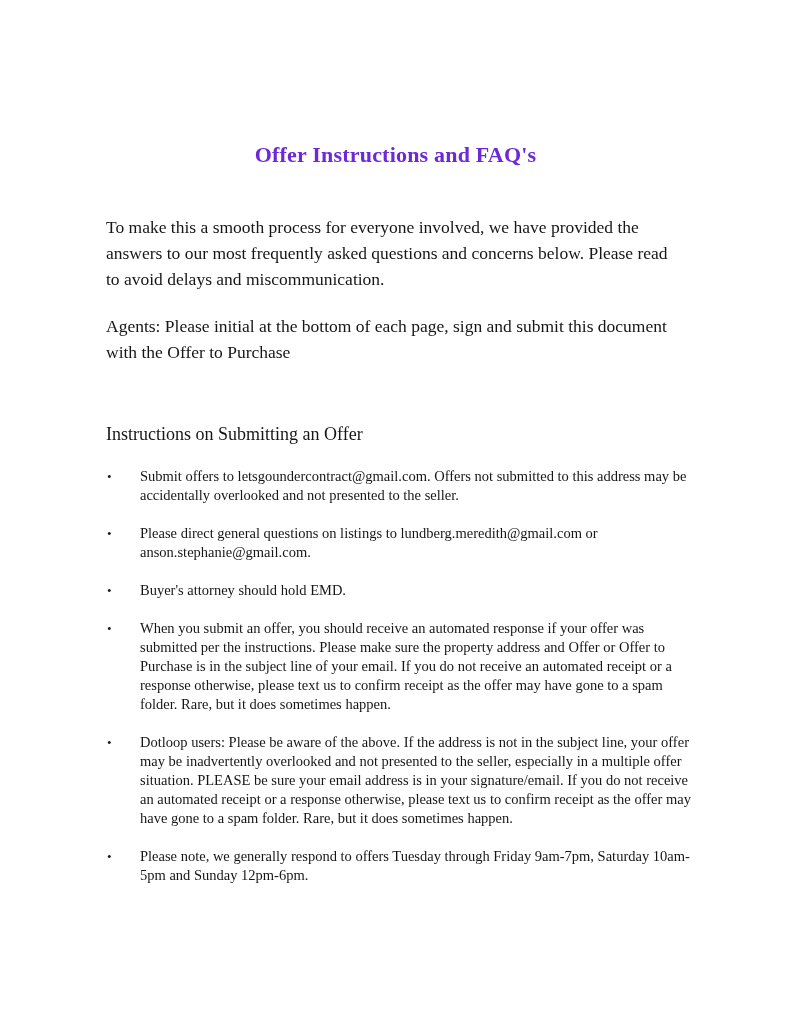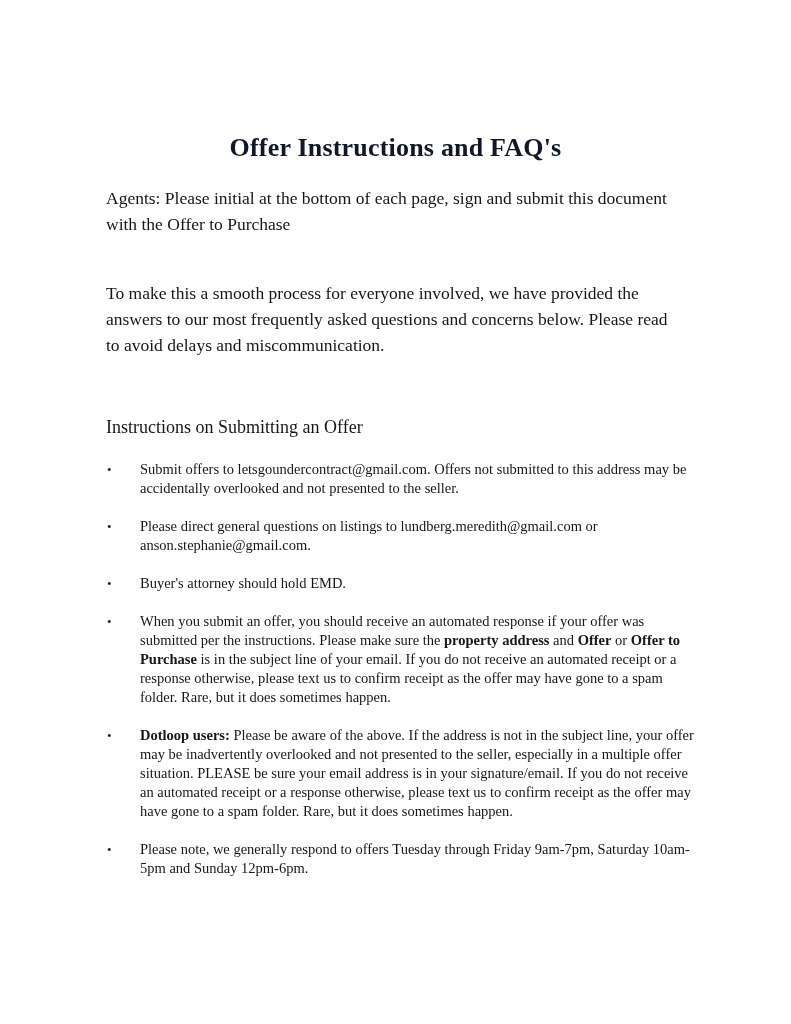--- a/index.html
+++ b/index.html
@@ -10,28 +10,28 @@
   .page {
     position: relative;
     width: 791px;
     height: 1024px;
     background: #ffffff;
     font-family: "Liberation Serif", "DejaVu Serif", serif;
     color: #161616;
     overflow: hidden;
   }
   .doc-title {
-    margin: 0;
+    margin: 7px;
     padding-top: 131px;
     text-align: center;
-    font-size: 26px;
+    font-size: 22px;
     line-height: 33px;
     font-weight: bold;
     letter-spacing: 0.2px;
-    color: #0f172a;
+    color: #6d28d9;
   }
   .para {
     margin: 0 0 0 106px;
     width: 562px;
     font-size: 17.5px;
     line-height: 26px;
   }
   .intro {
     margin-top: 43px;
   }
@@ -60,33 +60,33 @@
   .bullet-marker {
     flex: none;
     width: 33px;
     font-size: 13px;
     line-height: 19px;
   }
   .bullet-text {
     width: 554px;
   }
   .bullet-text .bold {
-    font-weight: bold;
+    font-weight: normal;
   }
 </style>
 </head>
 <body>
 
 <div class="page">
 
   <h1 class="doc-title">Offer Instructions and FAQ's</h1>
 
+  <p class="para intro">To make this a smooth process for everyone involved, we have provided the answers to our most frequently asked questions and concerns below. Please read to avoid delays and miscommunication.</p>
+
   <p class="para agents">Agents: Please initial at the bottom of each page, sign and submit this document with the Offer to Purchase</p>
-
-  <p class="para intro">To make this a smooth process for everyone involved, we have provided the answers to our most frequently asked questions and concerns below. Please read to avoid delays and miscommunication.</p>
 
   <h2 class="section-heading">Instructions on Submitting an Offer</h2>
 
   <ul class="bullet-list">
     <li class="bullet-item">
       <span class="bullet-marker">•</span>
       <div class="bullet-text"><span>Submit offers to letsgoundercontract@gmail.com. Offers not submitted to this address may be accidentally overlooked and not presented to the seller.</span></div>
     </li>
     <li class="bullet-item">
       <span class="bullet-marker">•</span>

